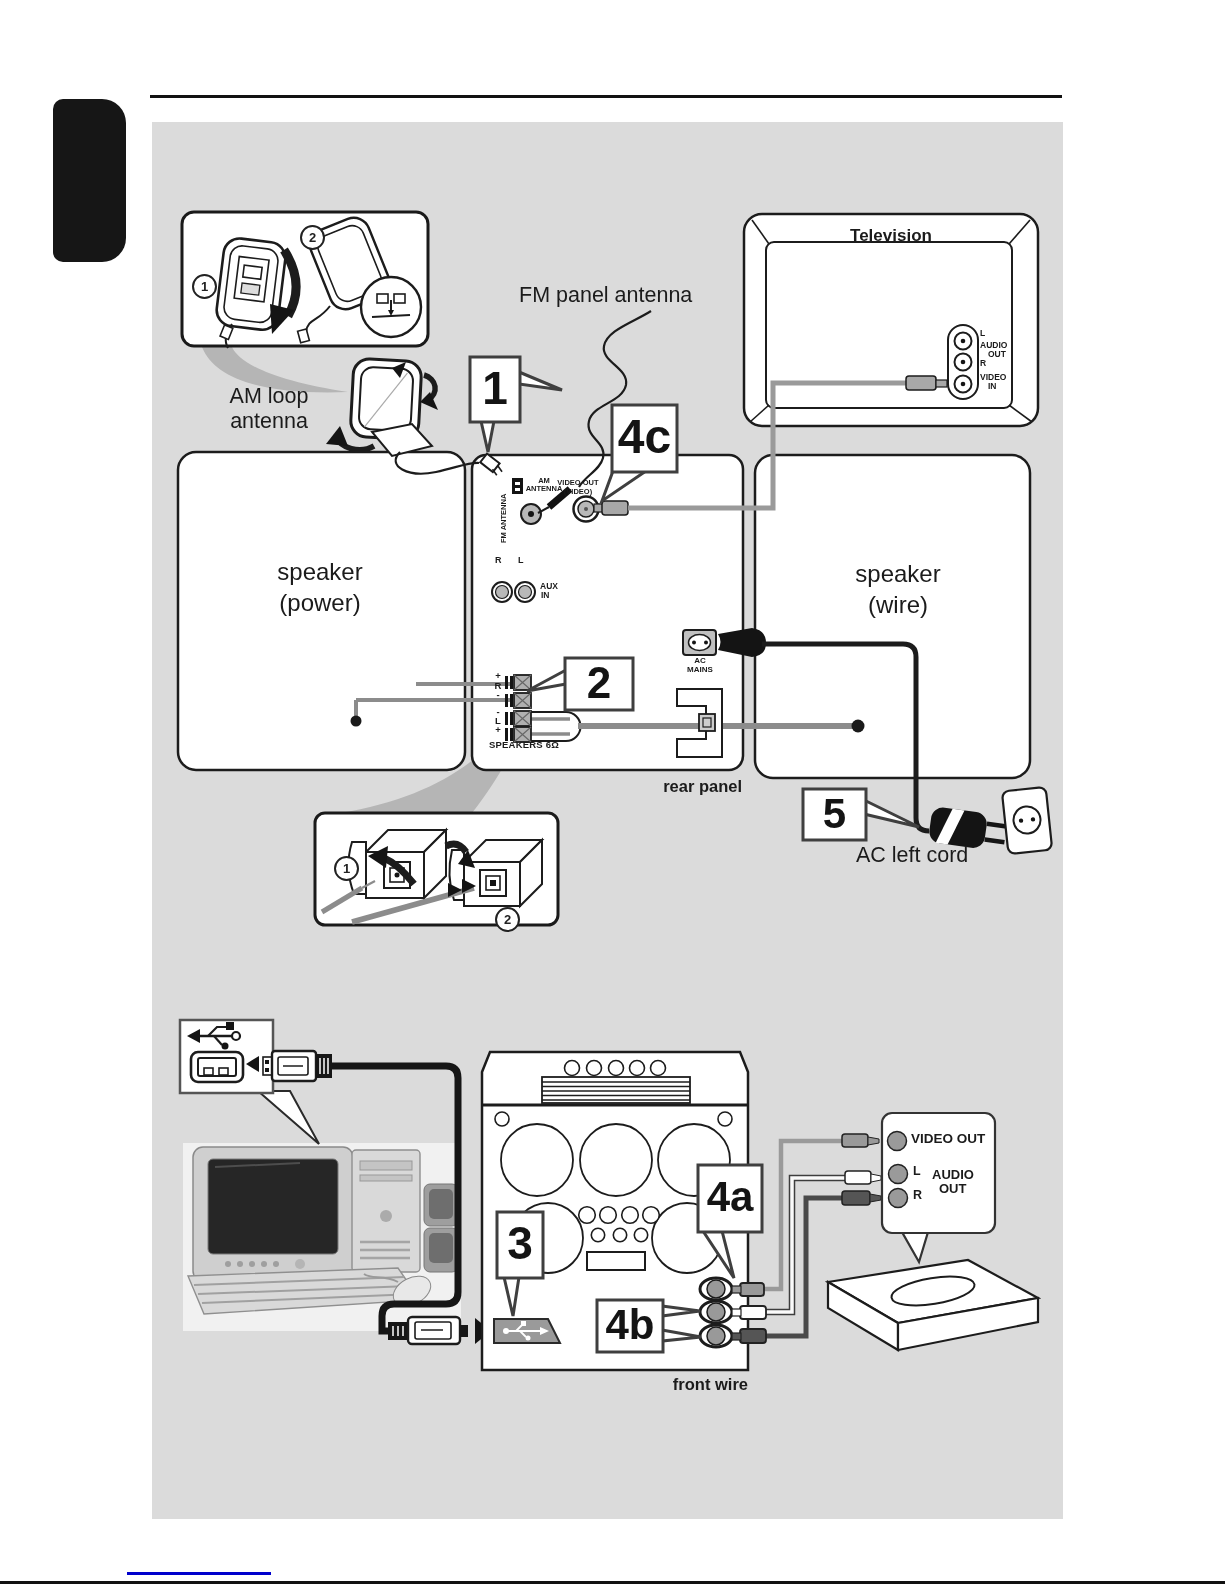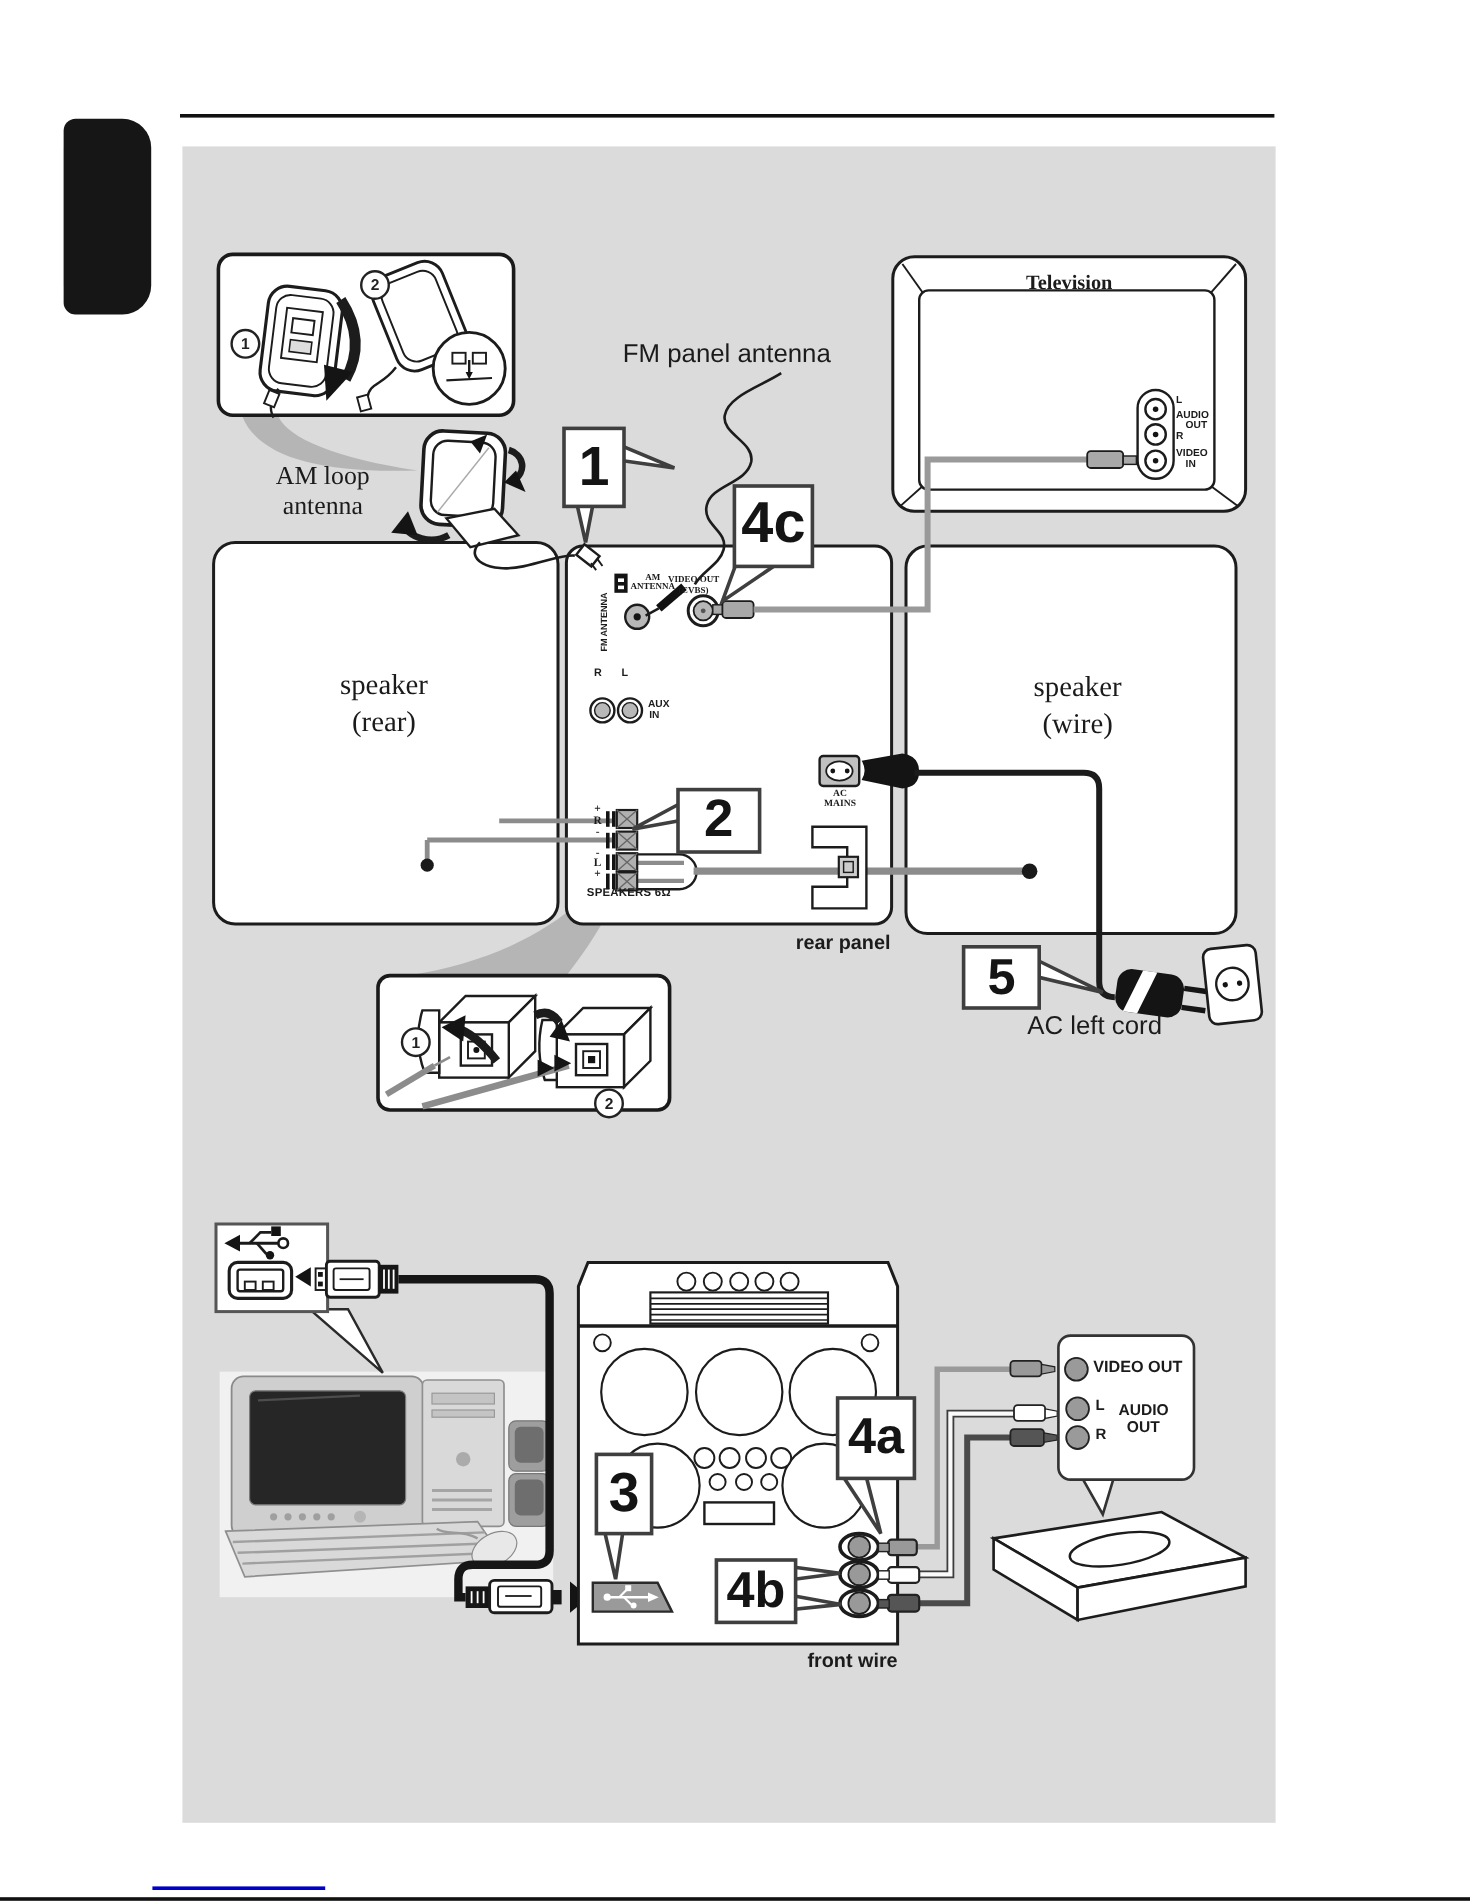--- a/index.html
+++ b/index.html
@@ -1,21 +1,21 @@
 <!DOCTYPE html>
 <html><head>
 <meta charset="utf-8">
 <style>
   html,body{margin:0;padding:0;background:#fff;}
   .page{position:relative;width:1225px;height:1585px;background:#fff;overflow:hidden;
         font-family:"Liberation Sans","DejaVu Sans",sans-serif;color:#1b1b1b;}
   .abs{position:absolute;}
   .lbl{position:absolute;color:#1b1b1b;white-space:nowrap;line-height:1.05;}
   .b{font-weight:bold;}
-  .ctr{text-align:center;white-space:normal;font-family:Liberation Serif, serif;}
+  .ctr{text-align:center;white-space:normal;}
   .rt{text-align:right;}
   .callout-num{position:absolute;font-weight:bold;color:#141414;text-align:center;}
   .step-circle{position:absolute;width:21px;height:21px;border:2px solid #222;border-radius:50%;
                background:#fff;font-weight:bold;font-size:13px;line-height:21px;text-align:center;color:#222;}
   .vert{transform:rotate(-90deg);transform-origin:0 0;}
   svg.art{position:absolute;left:0;top:0;}
   
   .s1{stroke:#1c1c1c;stroke-width:2.5;fill:#fff}
   .s2{stroke:#1c1c1c;stroke-width:2;fill:#fff}
   .s3{stroke:#1c1c1c;stroke-width:1.6;fill:#fff}
@@ -474,40 +474,40 @@
   <div class="lbl b" style="left:980px;top:341px;font-size:8.5px">AUDIO</div>
   <div class="lbl b" style="left:988px;top:350px;font-size:8.5px">OUT</div>
   <div class="lbl b" style="left:980px;top:359px;font-size:8.5px">R</div>
   <div class="lbl b" style="left:980px;top:373px;font-size:8.5px">VIDEO</div>
   <div class="lbl b" style="left:988px;top:382px;font-size:8.5px">IN</div>
 
   <div class="lbl b ctr" style="left:524px;top:477px;width:40px;font-size:7.5px">AM</div>
   <div class="lbl b ctr" style="left:524px;top:485px;width:40px;font-size:7.5px">ANTENNA</div>
   <div class="lbl b vert" style="left:500px;top:543px;font-size:7.5px">FM ANTENNA</div>
   <div class="lbl b ctr" style="left:552px;top:479px;width:52px;font-size:7.5px">VIDEO OUT</div>
-  <div class="lbl b ctr" style="left:552px;top:488px;width:52px;font-size:7.5px">(CVBS)</div>
+  <div class="lbl b ctr" style="left:552px;top:488px;width:52px;font-size:7.5px">(VIDEO)</div>
   <div class="lbl b" style="left:495px;top:556px;font-size:9px">R</div>
   <div class="lbl b" style="left:518px;top:556px;font-size:9px">L</div>
   <div class="lbl b" style="left:540px;top:582px;font-size:8.5px">AUX</div>
   <div class="lbl b" style="left:541px;top:591px;font-size:8.5px">IN</div>
 
   <div class="lbl b ctr" style="left:492px;top:671px;width:12px;font-size:9.5px">+</div>
   <div class="lbl b ctr" style="left:492px;top:681px;width:12px;font-size:9.5px">R</div>
   <div class="lbl b ctr" style="left:492px;top:690px;width:12px;font-size:9.5px">-</div>
   <div class="lbl b ctr" style="left:492px;top:707px;width:12px;font-size:9.5px">-</div>
   <div class="lbl b ctr" style="left:492px;top:716px;width:12px;font-size:9.5px">L</div>
   <div class="lbl b ctr" style="left:492px;top:725px;width:12px;font-size:9.5px">+</div>
   <div class="lbl b" style="left:489px;top:740px;font-size:9.5px;letter-spacing:.2px">SPEAKERS 6Ω</div>
 
   <div class="lbl b ctr" style="left:682px;top:657px;width:36px;font-size:8px">AC</div>
   <div class="lbl b ctr" style="left:682px;top:666px;width:36px;font-size:8px">MAINS</div>
   <div class="lbl b rt" style="left:630px;top:778px;width:112px;font-size:16.5px">rear panel</div>
 
   <div class="lbl ctr" style="left:270px;top:559px;width:100px;font-size:24px">speaker</div>
-  <div class="lbl ctr" style="left:270px;top:590px;width:100px;font-size:24px">(rear)</div>
+  <div class="lbl ctr" style="left:270px;top:590px;width:100px;font-size:24px">(power)</div>
   <div class="lbl ctr" style="left:848px;top:561px;width:100px;font-size:24px">speaker</div>
   <div class="lbl ctr" style="left:848px;top:592px;width:100px;font-size:24px">(wire)</div>
 
   <div class="lbl" style="left:856px;top:844px;font-size:21.5px">AC left cord</div>
   <div class="lbl b rt" style="left:638px;top:1376px;width:110px;font-size:16.5px">front wire</div>
 
   <div class="lbl b" style="left:911px;top:1132px;font-size:13.5px">VIDEO OUT</div>
   <div class="lbl b" style="left:913px;top:1165px;font-size:12.5px">L</div>
   <div class="lbl b" style="left:932px;top:1168px;font-size:13px">AUDIO</div>
   <div class="lbl b" style="left:939px;top:1182px;font-size:13px">OUT</div>

